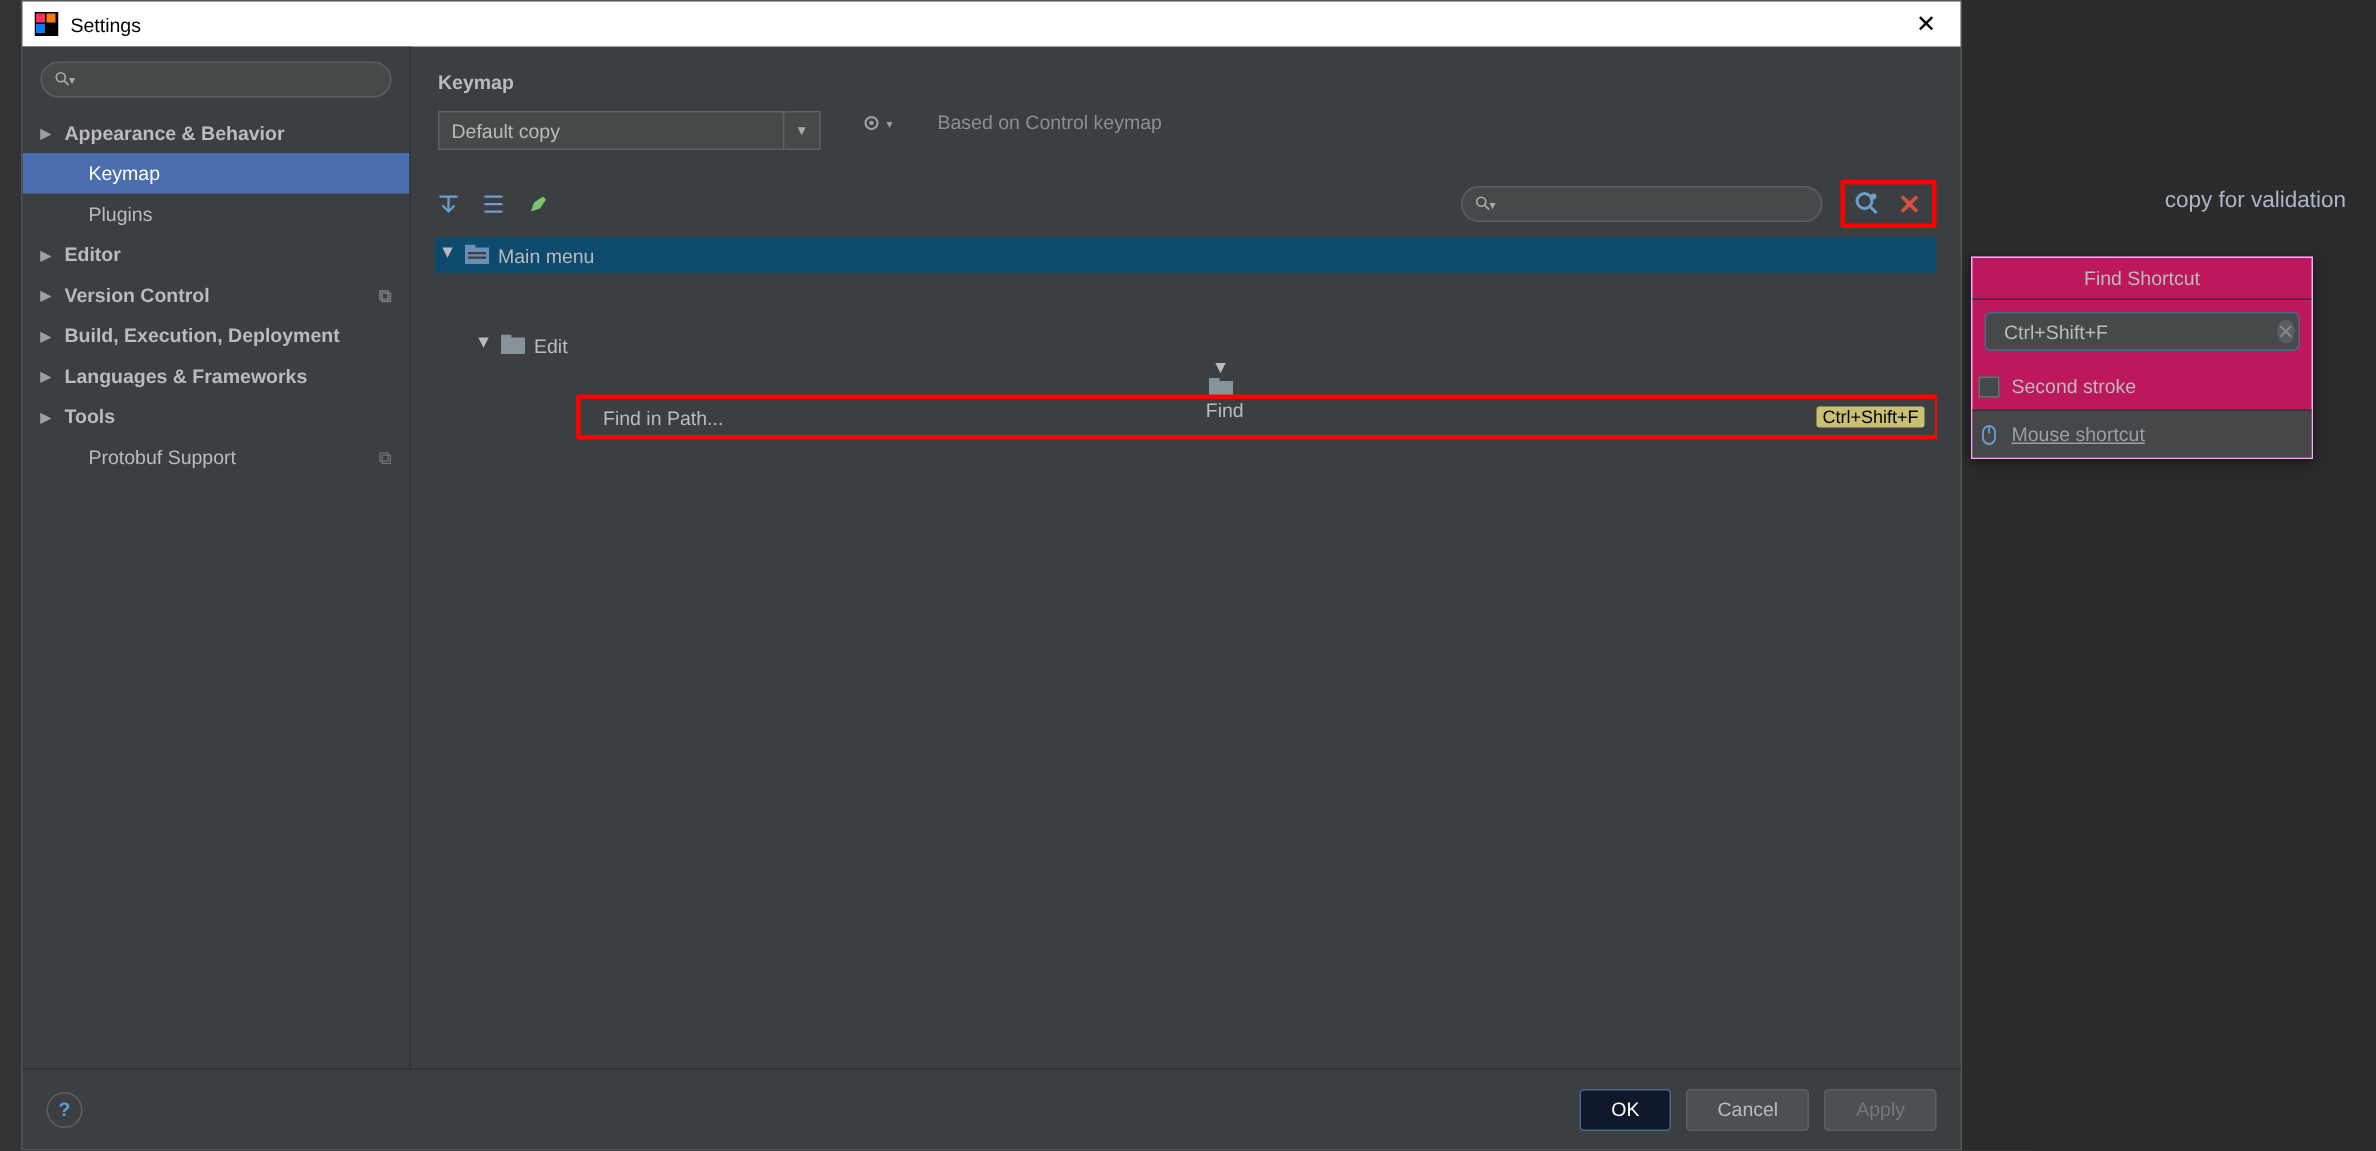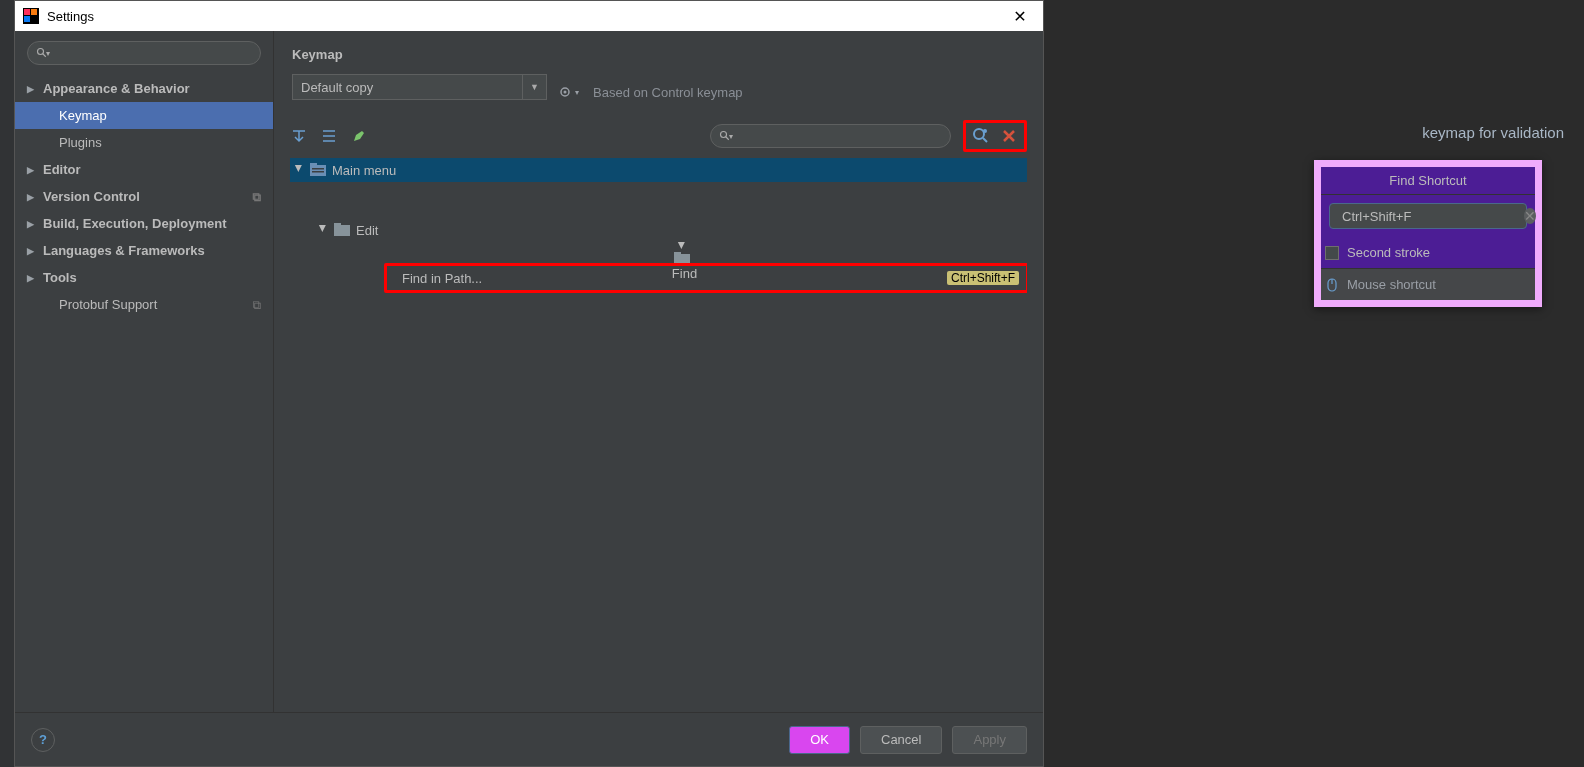--- a/index.html
+++ b/index.html
@@ -1,37 +1,37 @@
 <!DOCTYPE html>
 <html><head>
 <meta charset="utf-8">
 <style>
 * { margin:0; padding:0; box-sizing:border-box; font-family:"Segoe UI",Arial,sans-serif; }
 body { background:#2b2b2b; color:#bbbbbb; font-size:13px; width:1584px; height:767px; overflow:hidden; position:relative; }
 .bg-code { position:absolute; right:20px; top:124px; font-family:Consolas,monospace; color:#a9b7c6; font-size:15px; }
 .bg-left { position:absolute; left:0; top:0; width:15px; height:100%; background:#313335; color:#888; font-family:Consolas,monospace; font-size:12px; padding-top:30px; line-height:28px;}
-.dialog { position:absolute; left:14px; top:0; width:1030px; height:767px; background:#3c3f41; display:flex; flex-direction:column; border:1px solid #555; }
+.dialog { position:absolute; left:14px; top:0; width:1294px; height:767px; background:#3c3f41; display:flex; flex-direction:column; border:1px solid #555; }
 .titlebar { background:#fff; height:30px; display:flex; align-items:center; padding:0 8px; color:#000; }
 .titlebar .logo { width:16px; height:16px; margin-right:8px; display:inline-flex; }
 .titlebar .title { flex:1; font-size:13px; }
 .titlebar .close { width:30px; text-align:center; font-size:16px; cursor:pointer; }
 .body { flex:1; display:flex; overflow:hidden; }
 .sidebar { width:259px; background:#3c3f41; border-right:1px solid #323232; display:flex; flex-direction:column; }
 .search-box { margin:10px 12px; background:#45494a; border:1px solid #5e6060; border-radius:12px; height:24px; display:flex; align-items:center; padding:0 8px; }
 .search-box svg { width:12px; height:12px; fill:#aaa; }
 .side-list { flex:1; overflow:auto; }
 .side-item { height:27px; display:flex; align-items:center; padding-left:28px; color:#bbbbbb; cursor:pointer; position:relative; }
 .side-item.has-arrow::before { content:"▶"; position:absolute; left:12px; font-size:9px; color:#9aa0a6; }
 .side-item.bold { font-weight:bold; }
 .side-item.selected { background:#4b6eaf; color:#fff; }
 .side-item.child { padding-left:44px; font-weight:normal;}
 .side-item .copy-icon { position:absolute; right:12px; color:#777; font-size:12px; }
 .main { flex:1; display:flex; flex-direction:column; }
 .main-header { padding:16px 18px 8px; font-weight:bold; color:#bbbbbb; }
-.scheme-row { display:flex; align-items:flex-end; padding:4px 18px 14px; gap:4px; }
+.scheme-row { display:flex; align-items:flex-start; padding:4px 18px 14px; gap:20px; }
 .scheme-select { width:231px; height:26px; background:#45494a; border:1px solid #5e6060; color:#bbbbbb; display:flex; align-items:center; padding:0 8px; position:relative;}
 .scheme-dd { width:24px; height:26px; background:#45494a; border:1px solid #5e6060; border-left:none; display:flex; align-items:center; justify-content:center; color:#aaa; font-size:9px;}
 .gear { color:#9a9fa6; cursor:pointer; display:flex; align-items:center; gap:2px; margin-left:6px;}
 .based-on { color:#8a8f96; margin-left:10px; }
 .toolbar-row { display:flex; align-items:center; padding:6px 16px; gap:12px; }
 .tb-icon { width:18px; height:18px; cursor:pointer; display:flex; align-items:center; justify-content:center; }
 .toolbar-spacer { flex:1; }
 .mini-search { width:241px; height:24px; background:#45494a; border:1px solid #5e6060; border-radius:12px; display:flex; align-items:center; padding:0 8px; }
 .red-box { border:3px solid #ff0000; border-radius:2px; padding:4px 6px; display:flex; align-items:center; gap:10px; }
 .tree { flex:1; background:#3c3f41; margin:0 16px 10px; overflow:auto; border:none; }
@@ -40,36 +40,36 @@
 .tree-row.lvl1 { padding-left:28px;margin-top:36px; }
 .tree-row.lvl2 { padding-left:52px;flex-direction:column; }
 .tree-row.lvl3 { padding-left:76px; }
 .tree-arrow { font-size:9px; color:#bbb; margin-right:6px; transform:rotate(90deg); display:inline-block; width:10px;}
 .folder-icon { width:16px; height:14px; margin-right:6px; display:inline-block; }
 .shortcut-tag { position:absolute; right:8px; background:#c9c074; color:#000; font-size:12px; padding:0 4px; border-radius:2px; }
 .footer { height:54px; border-top:1px solid #323232; display:flex; align-items:center; padding:0 16px; gap:10px; }
 .footer .help { width:24px; height:24px; border:1px solid #5e6060; border-radius:50%; display:flex; align-items:center; justify-content:center; color:#5e9fd6; font-weight:bold; cursor:pointer; }
 .footer-spacer { flex:1; }
 .btn { height:28px; padding:0 20px; background:#4c5052; border:1px solid #5e6060; color:#bbbbbb; cursor:pointer; display:flex; align-items:center; border-radius:3px; }
-.btn.primary { background:#d946ef; border-color:#4a688c; color:#fff; }
+.btn.primary { background:#0f172a; border-color:#4a688c; color:#fff; }
 .btn.disabled { color:#777; }
-.popup { position:absolute; left:1314px; top:160px; width:228px; background:#4c1d95; border:7px solid #f0abfc; box-shadow:0 2px 8px rgba(0,0,0,.5); }
+.popup { position:absolute; left:1314px; top:171px; width:228px; background:#be185d; border:1px solid #f0abfc; box-shadow:0 2px 8px rgba(0,0,0,.5); }
 .popup-title { text-align:center; padding:6px 0; color:#bbbbbb; border-bottom:1px solid #323232; font-size:13px; }
 .popup-search { margin:8px; height:26px; background:#45494a; border:1px solid #4a688c; border-radius:4px; display:flex; align-items:center; padding:0 6px; gap:6px; }
 .popup-search input { flex:1; background:transparent; border:none; color:#bbbbbb; font-size:13px; outline:none; }
 .popup-search .clear { color:#888; cursor:pointer; font-size:14px; background:#5a5d5f; border-radius:50%; width:16px; height:16px; display:flex; align-items:center; justify-content:center; }
 .popup-row { padding:8px 4px; display:flex; align-items:center; gap:8px; color:#bbbbbb; cursor:pointer; }
-.popup-row.footer-row { background:#454749; border-top:1px solid #323232; color:#9a9fa6; }
+.popup-row.footer-row { background:#454749; border-top:1px solid #323232; color:#9a9fa6;text-decoration:underline; }
 .checkbox { width:14px; height:14px; border:1px solid #6e6e6e; background:#43494a; }
 </style>
 </head>
 <body>
 
 <div class="bg-left"></div>
-<div class="bg-code"><span>keymap for validation</span></div>
+<div class="bg-code"><span>copy for validation</span></div>
 
 <div class="dialog">
   <div class="titlebar">
     <span class="logo">
       <svg viewBox="0 0 16 16">
           <rect width="16" height="16" fill="#000"></rect>
           <rect x="1" y="1" width="6" height="6" fill="#fe315d"></rect>
           <rect x="8" y="1" width="6" height="6" fill="#f97b0f"></rect>
           <rect x="1" y="8" width="6" height="6" fill="#0a7bf5"></rect>
         </svg>

